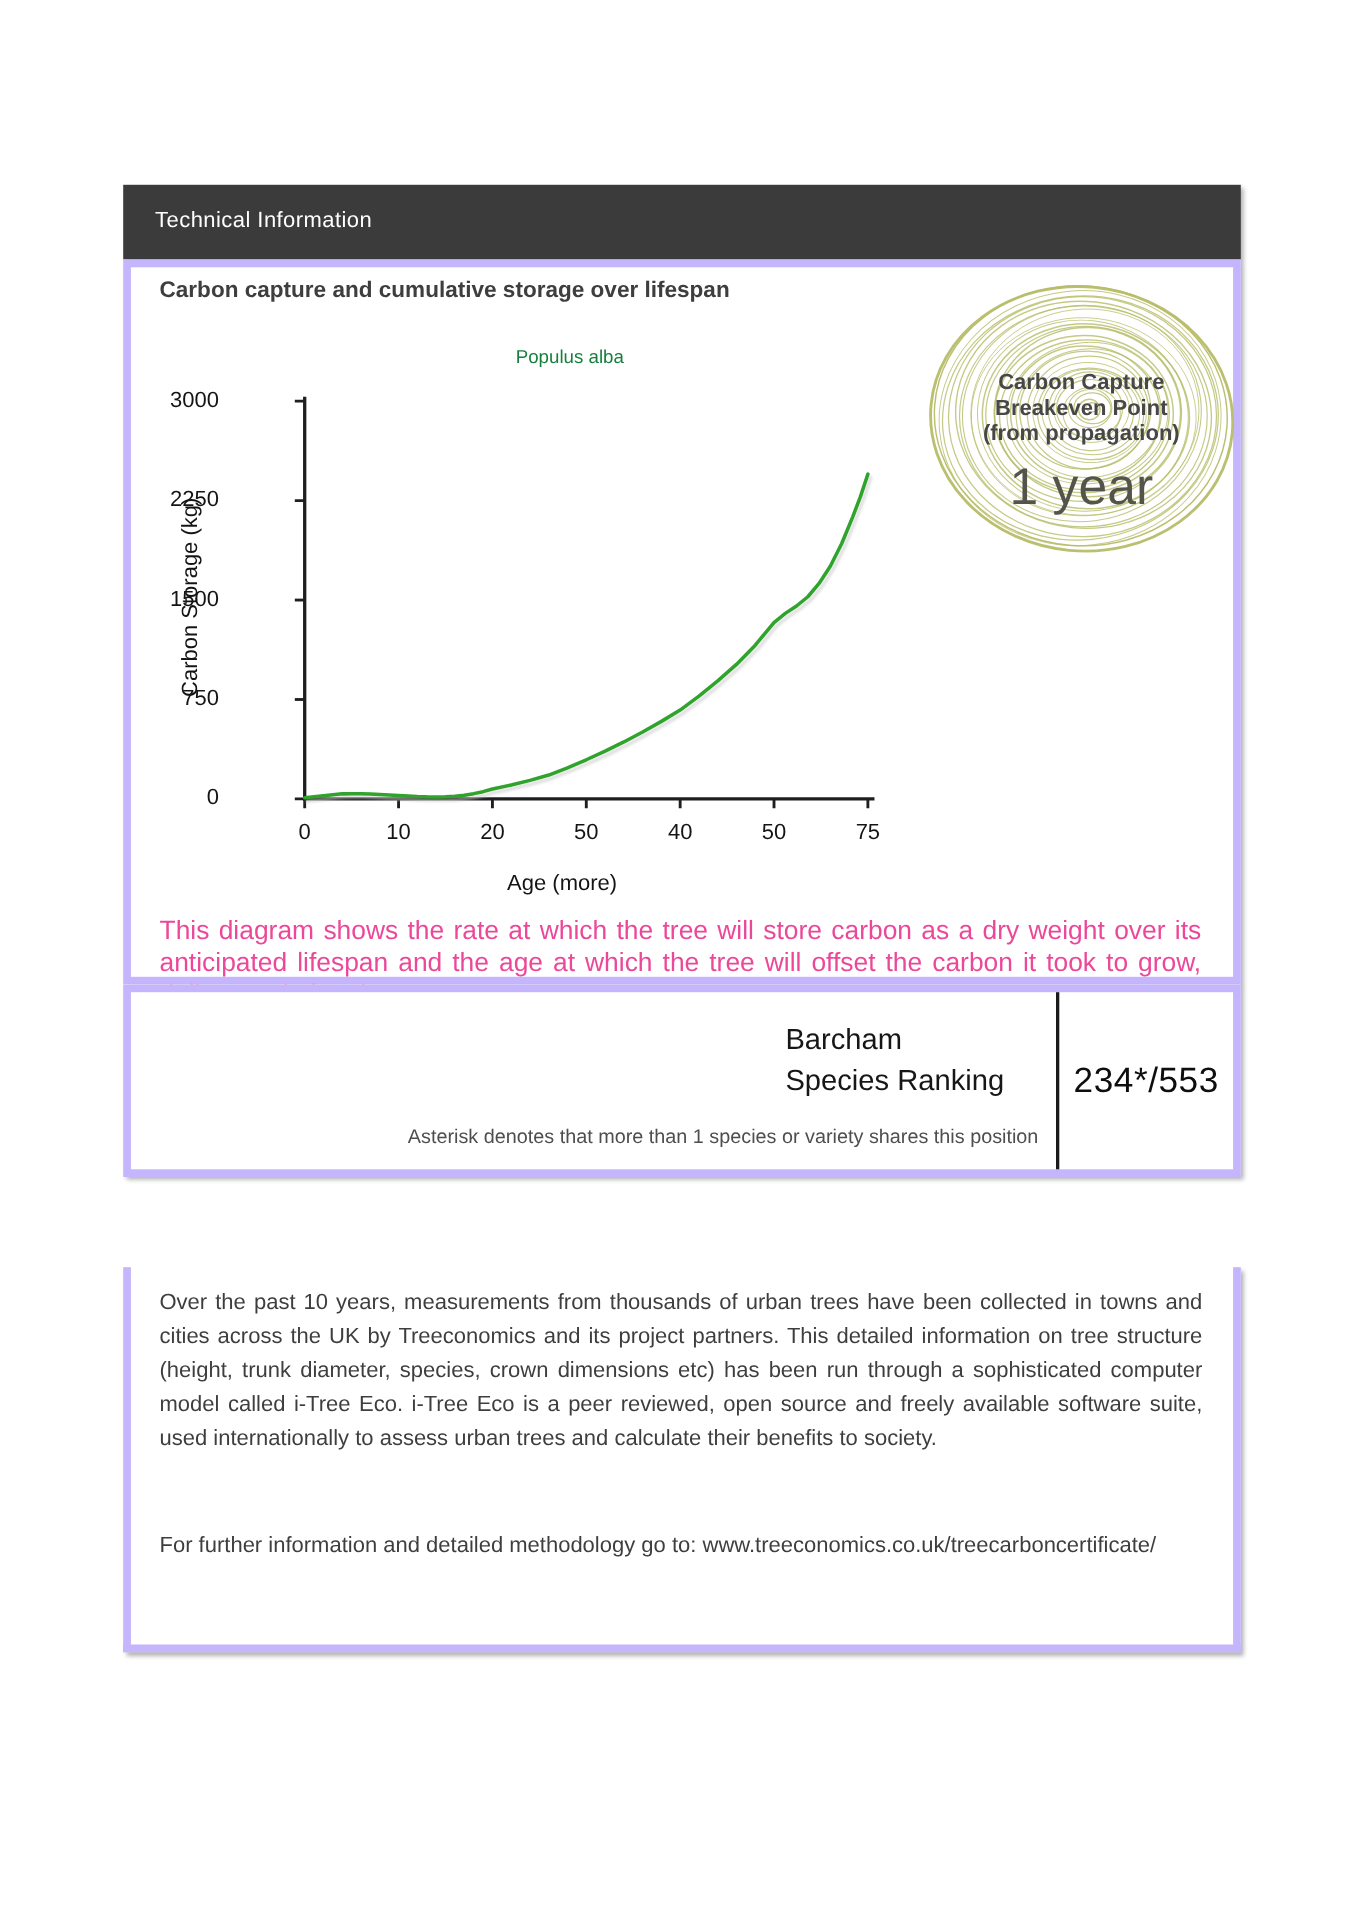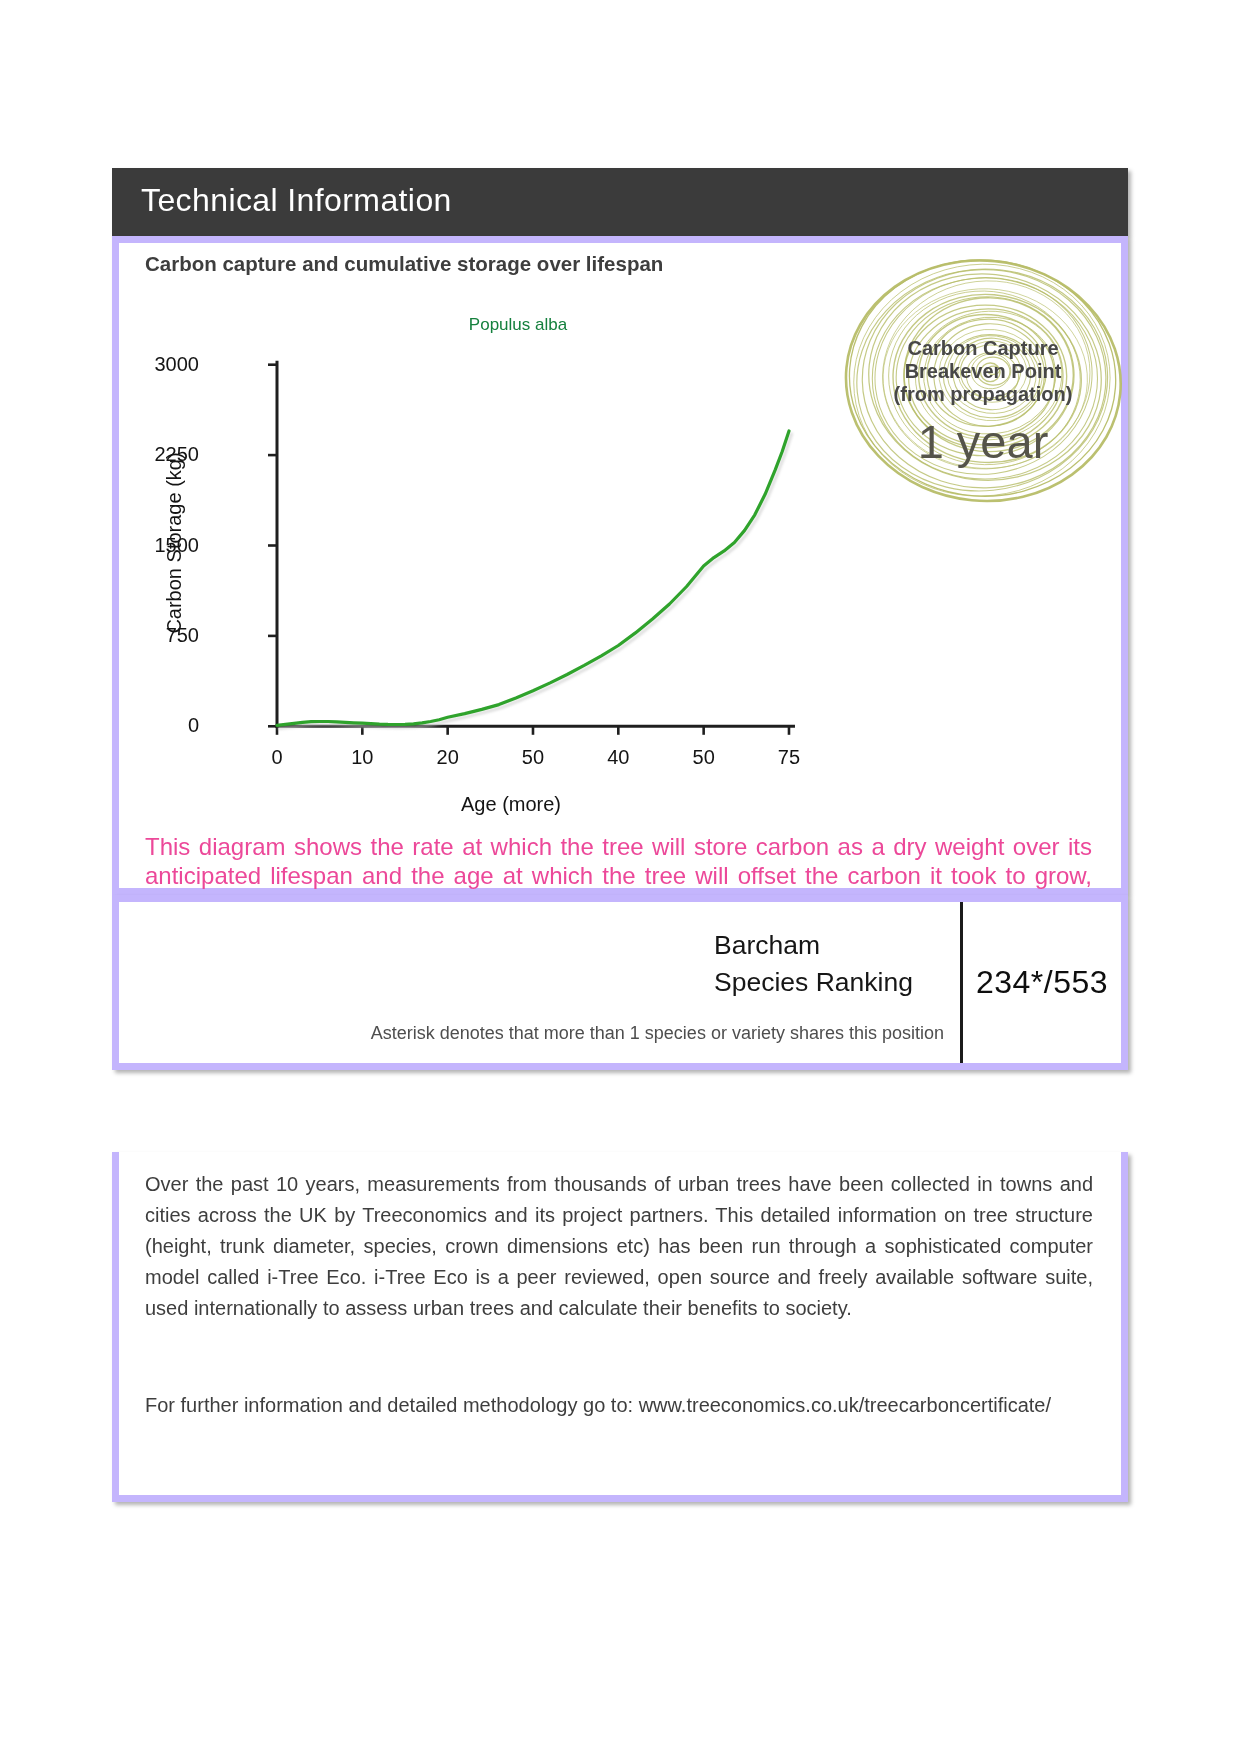--- a/index.html
+++ b/index.html
@@ -1,21 +1,21 @@
 <!DOCTYPE html>
 <html><head>
 <meta charset="utf-8">
 <style>
   html,body{margin:0;padding:0;background:#ffffff;}
   body{width:1240px;height:1755px;position:relative;font-family:"Liberation Sans","DejaVu Sans",sans-serif;}
   .page{position:absolute;left:0;top:0;width:1240px;height:1755px;background:#fff;overflow:hidden;}
 
   .bar{position:absolute;left:112px;width:1016px;background:#3b3b3b;color:#fff;
        box-sizing:border-box;box-shadow:3px 3px 4px rgba(0,0,0,.30);}
-  .bar span{display:block;font-size:32px;letter-spacing:.4px;line-height:32px;}
+  .bar span{display:block;font-size:20px;letter-spacing:.4px;line-height:32px;}
   #bar1{top:168px;height:68px;padding:16px 0 0 29px;}
   #bar2{top:1070px;height:82px;padding:14px 0 0 29px;}
 
   .box{position:absolute;left:112px;width:1016px;background:#fff;border:7px solid #c4b5fd;
        box-sizing:border-box;box-shadow:3px 3px 4px rgba(0,0,0,.30);}
 
   
   #chart-box{top:236px;height:659px;}
   #chart-box h2{position:absolute;left:26px;top:9px;margin:0;font-size:20.5px;font-weight:bold;color:#3e3e3e;}
   #plot{position:absolute;left:0;top:0;width:1010px;height:653px;}

